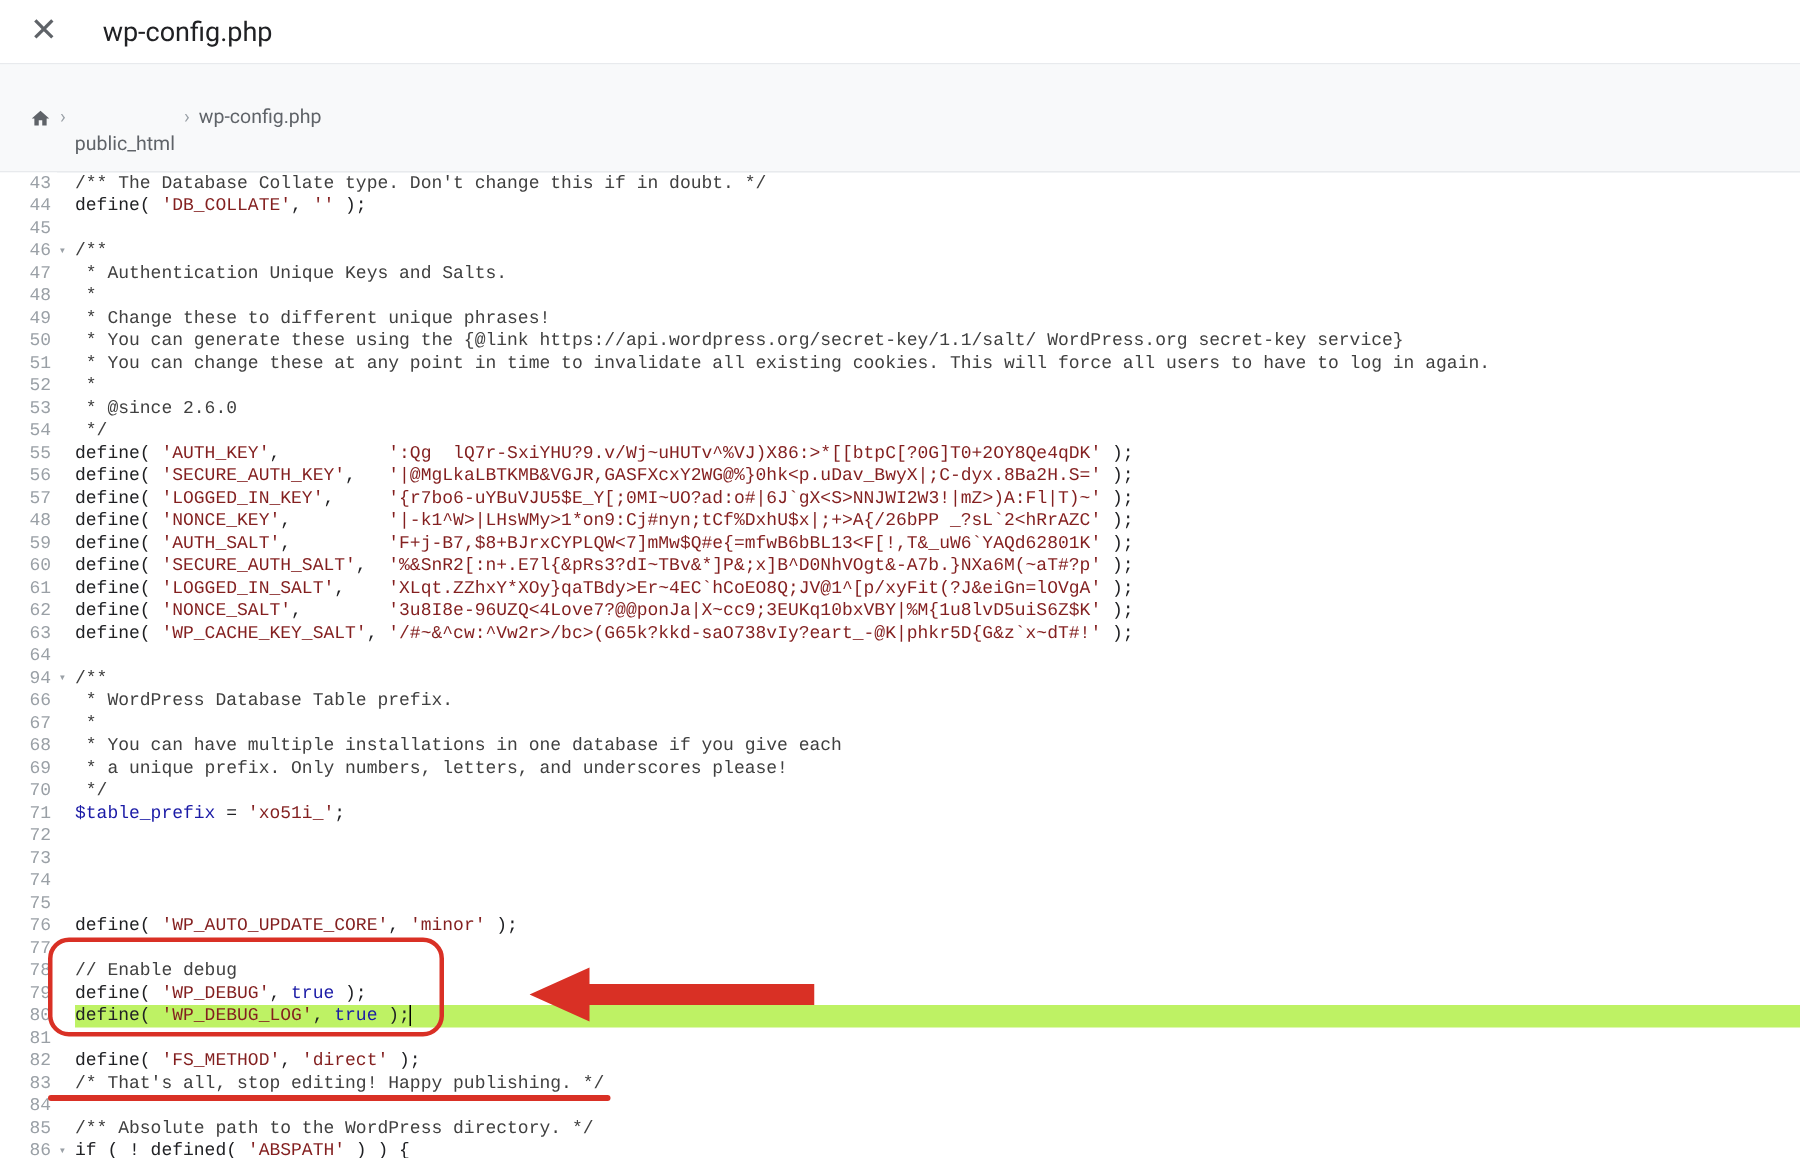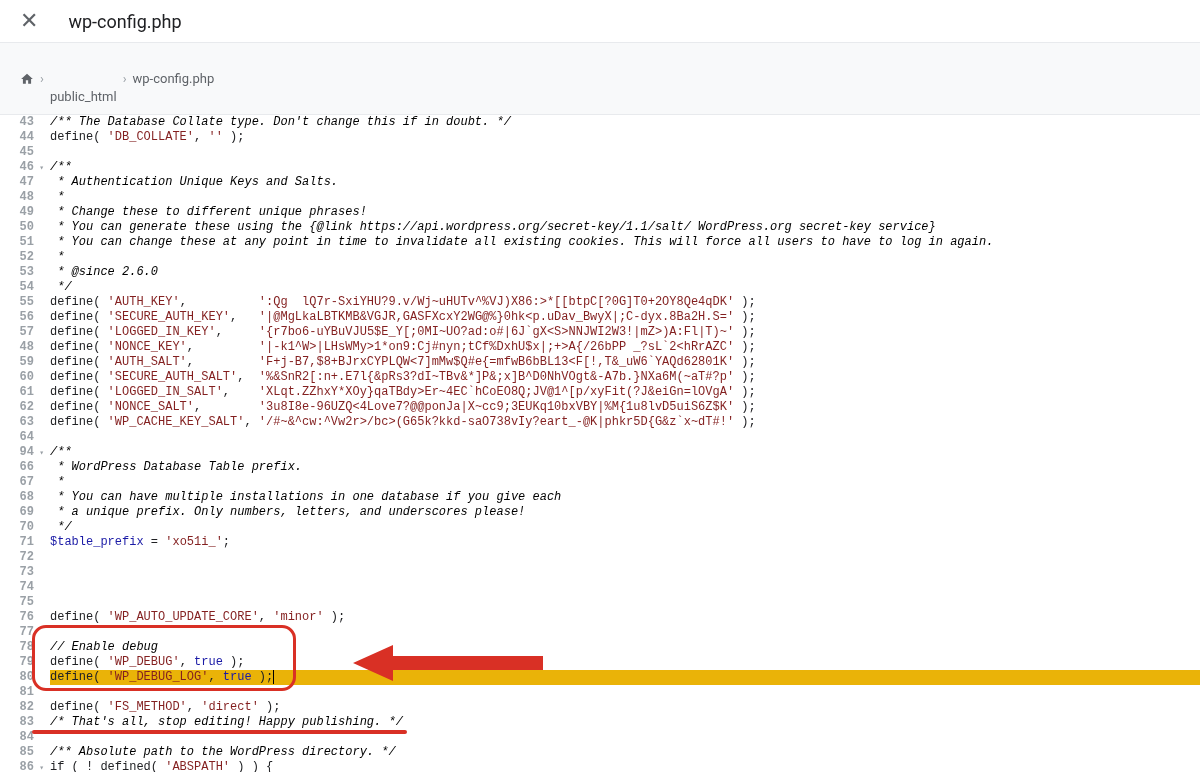--- a/index.html
+++ b/index.html
@@ -49,37 +49,37 @@
   }
   .gutter {
     background: #fff;
     text-align: right;
     padding: 0 4px 0 10px;
     color: #9aa0a6;
     user-select: none;
     flex-shrink: 0;
     width: 38px;
   }
-  .gutter .ln { height: 15px; position: relative; font-weight: bold; }
+  .gutter .ln { height: 15px; position: relative; }
   .fold-marker::after {
     content: "▾";
     position: absolute;
     right: -10px;
     font-size: 8px;
     color: #9aa0a6;
   }
   .code {
     padding-left: 12px;
     white-space: pre;
     flex: 1;
     position: relative;
   }
   .code .row { height: 15px; }
-  .code .row.current { background: #eab308; }
-  .c-comment { color: #000000; font-style: italic; }
+  .code .row.current { background: #bef264; }
+  .c-comment { color: #404040; }
   .c-string  { color: #831f1f; }
   .c-bool    { color: #1a1aa6; }
   .c-var     { color: #1a1aa6; margin-top: 48px; }
   .c-cursor  { border-right: 1px solid #000; }
 
   .annotation-box {
     position: absolute;
     border: 3px solid #d93025;
     border-radius: 14px;
     pointer-events: none;

